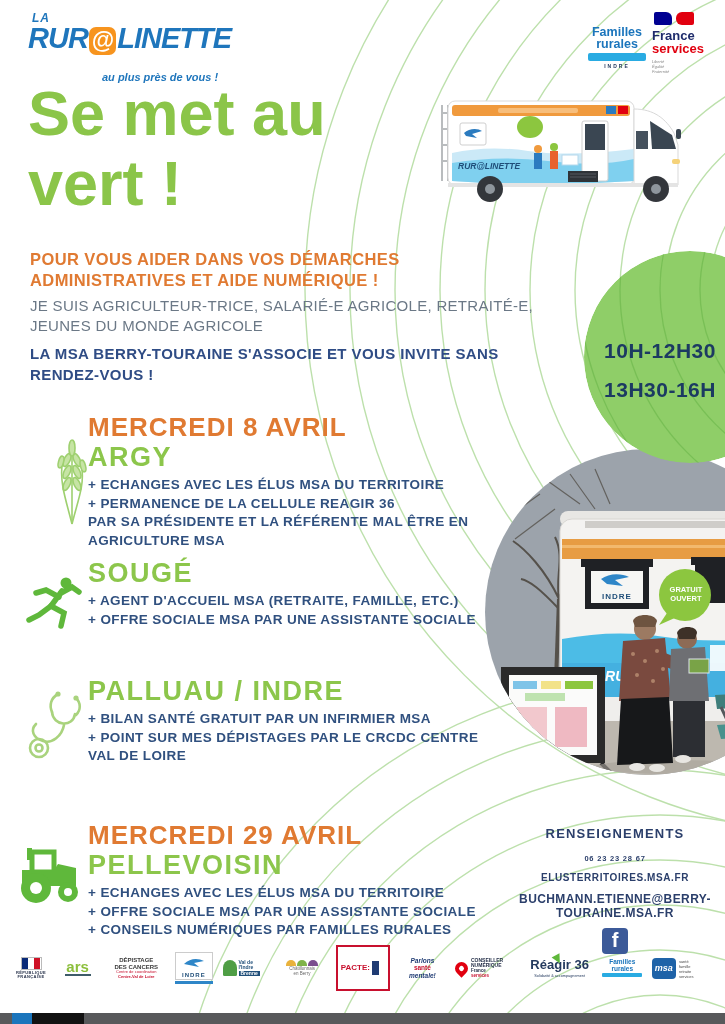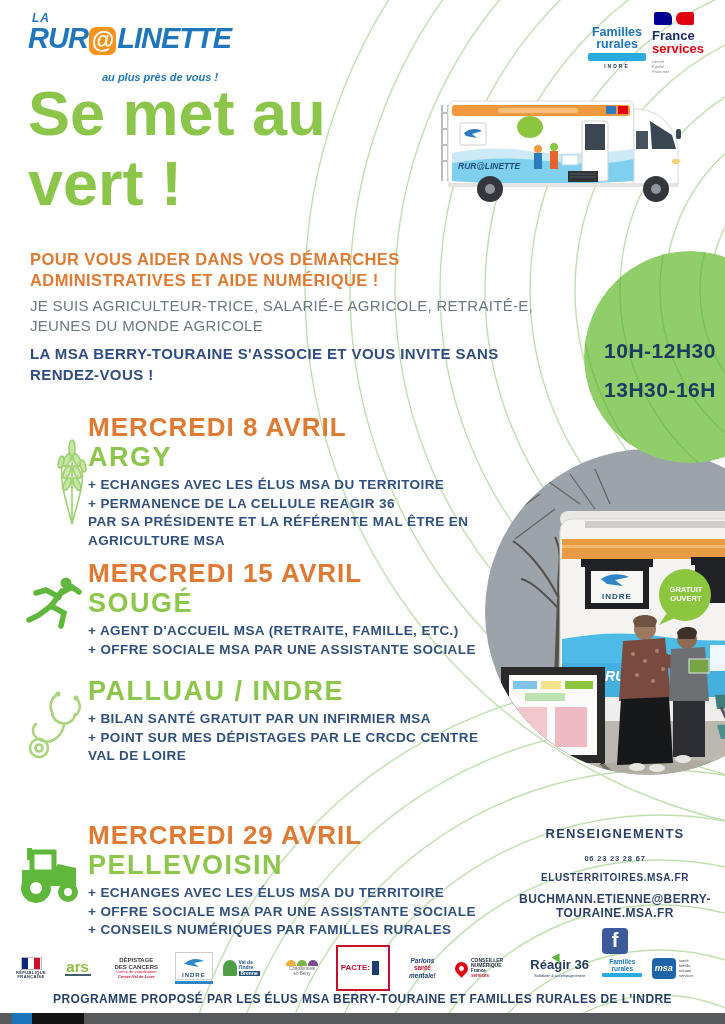--- a/index.html
+++ b/index.html
@@ -394,21 +394,20 @@
     <div class="ev-date">MERCREDI 8 AVRIL</div>
     <div class="ev-place">ARGY</div>
     <div class="ev-lines">
       <div>+ ECHANGES AVEC LES ÉLUS MSA DU TERRITOIRE</div>
       <div>+ PERMANENCE DE LA CELLULE REAGIR 36</div>
       <div>PAR SA PRÉSIDENTE ET LA RÉFÉRENTE MAL ÊTRE EN</div>
       <div>AGRICULTURE MSA</div>
     </div>
   </div>
   <div class="abs event" style="top:558px;">
-    <div class="ev-date">MERCREDI 15 AVRIL</div>
     <div class="ev-place">SOUGÉ</div>
     <div class="ev-lines">
       <div>+ AGENT D'ACCUEIL MSA (RETRAITE, FAMILLE, ETC.)</div>
       <div>+ OFFRE SOCIALE MSA PAR UNE ASSISTANTE SOCIALE</div>
     </div>
   </div>
   <div class="abs event" style="top:676px;">
     <div class="ev-place">PALLUAU / INDRE</div>
     <div class="ev-lines">
       <div>+ BILAN SANTÉ GRATUIT PAR UN INFIRMIER MSA</div>
@@ -502,29 +501,28 @@
     <div class="plogo rg36" style="width:66px;">
       <div class="rg36-arrow"></div>
       <div class="rg36-t">Réagir 36</div>
       <div class="rg36-s">Solidarité &amp; accompagnement</div>
     </div>
     <div class="plogo" style="width:40px;">
       <div class="fr2-t">Familles</div>
       <div class="fr2-t">rurales</div>
       <div class="fr2-bar"></div>
     </div>
-    <div class="plogo msa" style="width:60px;">
+    <div class="plogo msa" style="width:60px;align-items:flex-end;">
       <div class="msa-sq">msa</div>
       <div class="msa-w">
         <div>santé</div>
         <div>famille</div>
         <div>retraite</div>
         <div>services</div>
       </div>
     </div>
   </div>
 
-  <div class="abs fbanner">PROGRAMME PROPOSÉ PAR LES ÉLUS MSA BERRY-TOURAINE ET FAMILLES RURALES DE L'INDRE</div>
   <div class="abs fbar"></div>
   <div class="abs fbar-blue"></div>
   <div class="abs fbar-black"></div>
 
 </div>
 
 </body></html>

